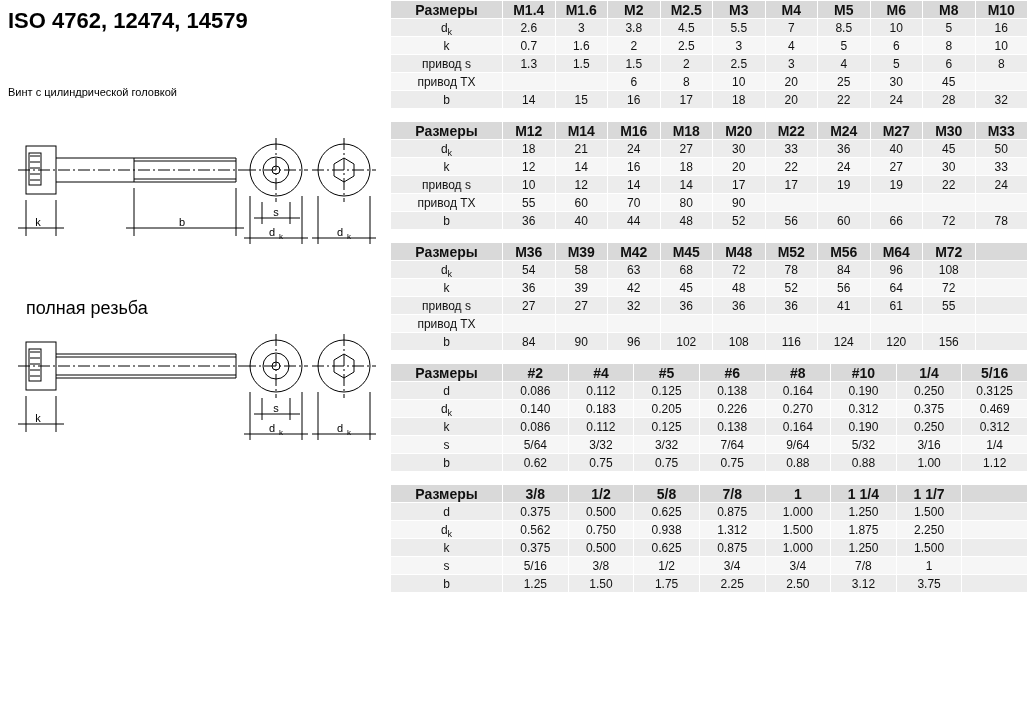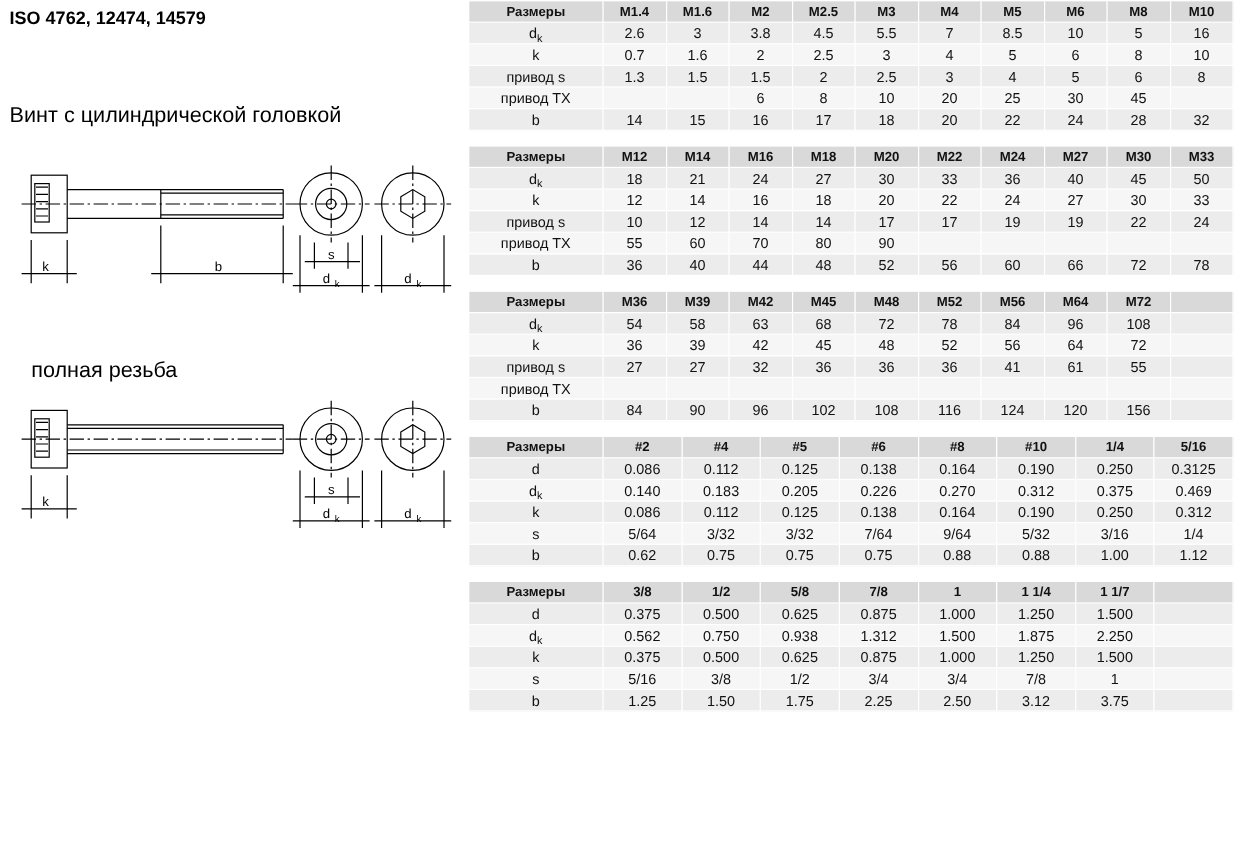--- a/index.html
+++ b/index.html
@@ -25,30 +25,30 @@
     position: absolute;
     left: 0;
     top: 0;
     width: 385px;
     height: 703px;
   }
   .doc-title {
     position: absolute;
     left: 8px;
     top: 6px;
-    font-size: 15px;
+    font-size: 22px;
     font-weight: bold;
     line-height: 1.32;
     width: 360px;
   }
   .doc-subtitle {
     position: absolute;
     left: 8px;
     top: 86px;
-    font-size: 18px;
+    font-size: 11px;
     font-weight: normal;
     width: 370px;
   }
   .note-full-thread {
     position: absolute;
     left: 26px;
     top: 298px;
     font-size: 18px;
   }
   .drawing {
@@ -76,21 +76,21 @@
     height: 17px;
     text-align: center;
     vertical-align: middle;
     padding: 0;
     font-weight: normal;
     color: #111;
   }
   table.dim tr.head th {
     background: #d9d9d9;
     font-weight: bold;
-    font-size: 11px;
+    font-size: 14px;
   }
   table.dim tr.head th.first {
     background: #d9d9d9;
   }
   table.dim td.label {
     background: #ececec;
     font-size: 12px;
   }
   table.dim tr.odd td.val { background: #ececec; }
   table.dim tr.even td.val { background: #f6f6f6; }

